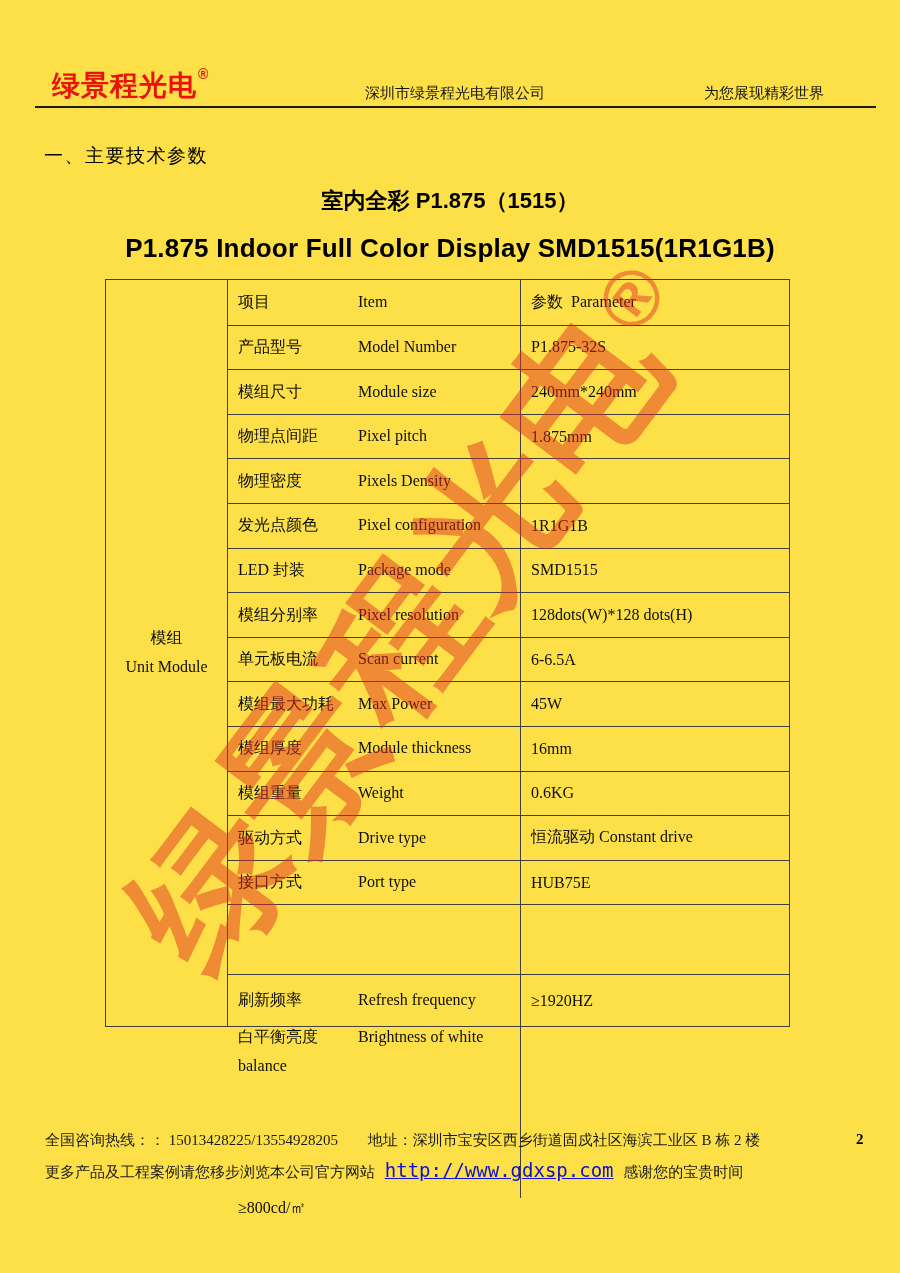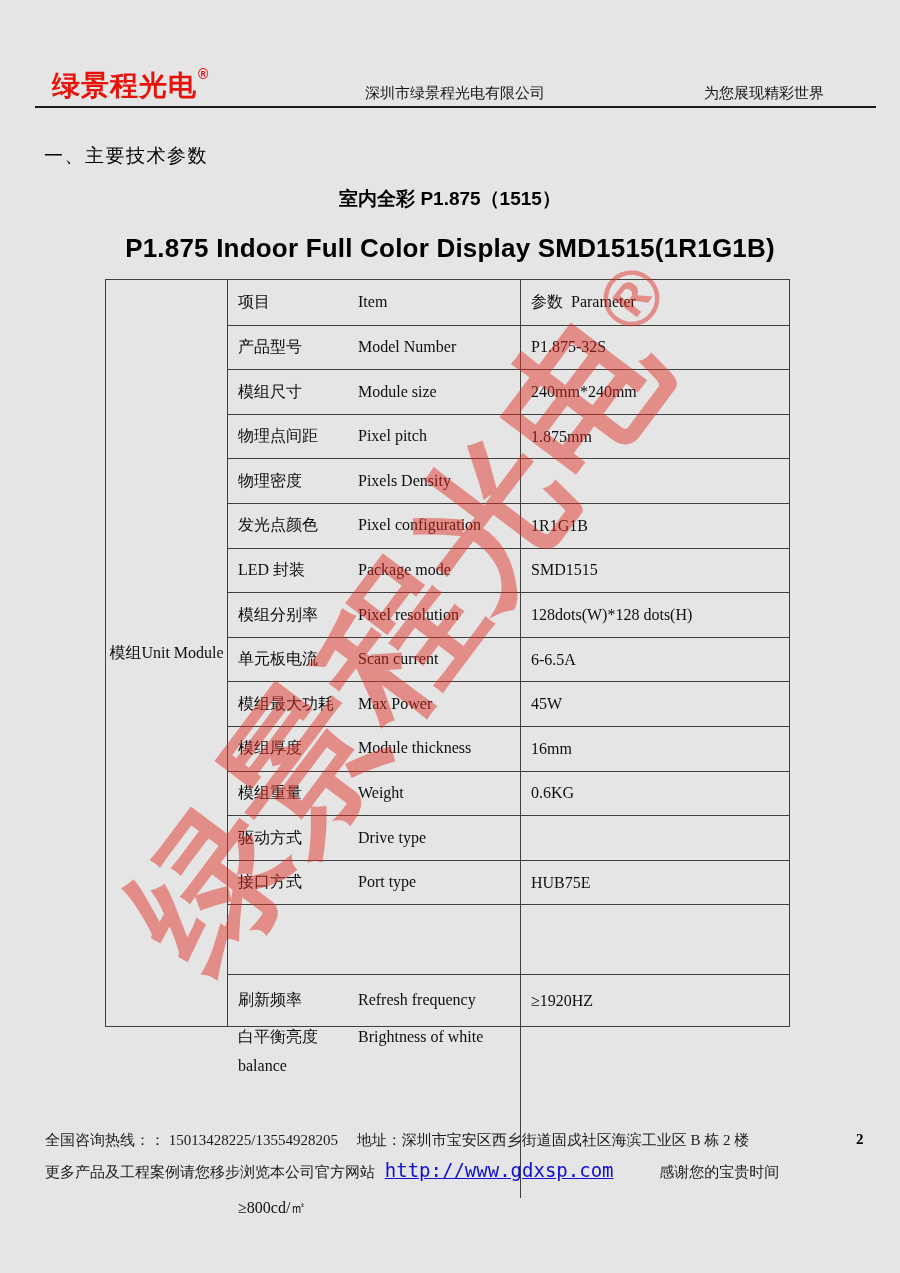--- a/index.html
+++ b/index.html
@@ -1,18 +1,18 @@
 <!DOCTYPE html>
 <html><head>
 <meta charset="utf-8">
 <style>
   * { margin:0; padding:0; box-sizing:border-box; }
   html,body { background:#ffffff; }
   .page {
-    position:relative; width:900px; height:1273px; background:#e5e5e5;
+    position:relative; width:900px; height:1273px; background:#fde047;
     font-family:"Liberation Serif", serif; color:#0e0e0e; overflow:hidden;
     margin:0 auto;
   }
 
   
   .logo {
     position:absolute; left:52px; top:66px;
     font-family:"Liberation Sans", sans-serif; font-weight:bold;
     font-size:28px; color:#e8120a; letter-spacing:1px; white-space:nowrap;
   }
@@ -20,31 +20,31 @@
   .header-company { position:absolute; left:365px; top:84px; font-size:15px; color:#151515; }
   .header-slogan  { position:absolute; left:704px; top:84px; font-size:15px; color:#151515; }
   .header-rule { position:absolute; left:35px; top:106px; width:841px; height:2px; background:#1b1b1b; }
 
   
   .section-heading { position:absolute; left:44px; top:143px; font-size:19px; letter-spacing:1.5px; color:#000; }
   .title, .subtitle {
     position:absolute; left:0; width:100%; text-align:center;
     font-family:"Liberation Sans", sans-serif; font-weight:bold; color:#000;
   }
-  .title { top:186px; font-size:19px; }
+  .title { top:186px; font-size:22px; }
   .subtitle { top:233px; font-size:26px; letter-spacing:0.2px; }
 
   
   .spec-table {
     position:absolute; left:105px; top:279px; width:685px;
     display:flex; border:1px solid #3f3f3f; background:transparent;
   }
   .col1 {
     width:122px; border-right:1px solid #3f3f3f; flex:0 0 122px;
-    display:flex; flex-direction:row; justify-content:center; align-items:center;
+    display:flex; flex-direction:column; justify-content:center; align-items:center;
     font-size:16px; line-height:1.8; text-align:left;
   }
   .rows { flex:1; display:flex; flex-direction:column; }
   .row { display:flex; border-top:1px solid #3f3f3f; height:44.6px;font-family:Liberation Serif, serif; }
   .row:first-child { border-top:none; }
   .row.tall { height:70px;flex-direction:column; }
   .row.last { height:52px; }
   .c2 {
     width:293px; flex:0 0 293px; border-right:1px solid #3f3f3f;
     display:flex; align-items:center; padding:0 8px 0 10px; font-size:16px;
@@ -61,28 +61,28 @@
     position:absolute; left:416px; top:618px;
     transform:translate(-50%,-50%) rotate(-53deg);
     font-family:"Liberation Sans", sans-serif; font-weight:bold;
     font-size:152px; color:#e02c22; opacity:0.47; white-space:nowrap;
     z-index:6; pointer-events:none; letter-spacing:2px;
   }
   .watermark .reg { font-size:0.52em; vertical-align:0.55em; letter-spacing:0; }
 
   
   .f-line1 { position:absolute; left:45px; top:1131px; width:800px; font-size:15px; color:#1a1a1a; white-space:nowrap; }
-  .f-line1 .addr { margin-left:15px; }
+  .f-line1 .addr { margin-left:26px; }
   .page-num { position:absolute; left:856px; top:1131px; font-size:15px; font-weight:bold; color:#000; }
   .f-line2 { position:absolute; left:45px; top:1159px; font-size:15px; color:#1a1a1a; white-space:nowrap; }
   .f-line2 .url {
     font-family:"DejaVu Sans Mono", monospace; font-size:19px;
     color:#1010cf; text-decoration:underline; margin:0 6px; cursor:pointer;
   }
-  .f-line2 .thanks { margin-left:36px; }
+  .f-line2 .thanks { }
 </style>
 </head>
 <body>
 
 <div class="page">
 
   <div class="logo">
     <span>绿景程光电</span><span class="reg">®</span>
   </div>
   <div class="header-company">深圳市绿景程光电有限公司</div>
@@ -167,20 +167,21 @@
         <div class="row">
           <div class="c2">
             <div class="c2i"><span class="c-zh">模组重量</span><span class="c-en">Weight</span></div>
           </div>
           <div class="c3">0.6KG</div>
         </div>
         <div class="row">
           <div class="c2">
             <div class="c2i"><span class="c-zh">驱动方式</span><span class="c-en">Drive type</span></div>
           </div>
+          <div class="c3">恒流驱动 Constant drive</div>
         </div>
         <div class="row">
           <div class="c2">
             <div class="c2i"><span class="c-zh">接口方式</span><span class="c-en">Port type</span></div>
           </div>
           <div class="c3">HUB75E</div>
         </div>
         <div class="row tall">
           <div class="c2">
             <div class="c2i"><span class="c-zh">白平衡亮度</span><span class="c-en">Brightness of white balance</span></div>

